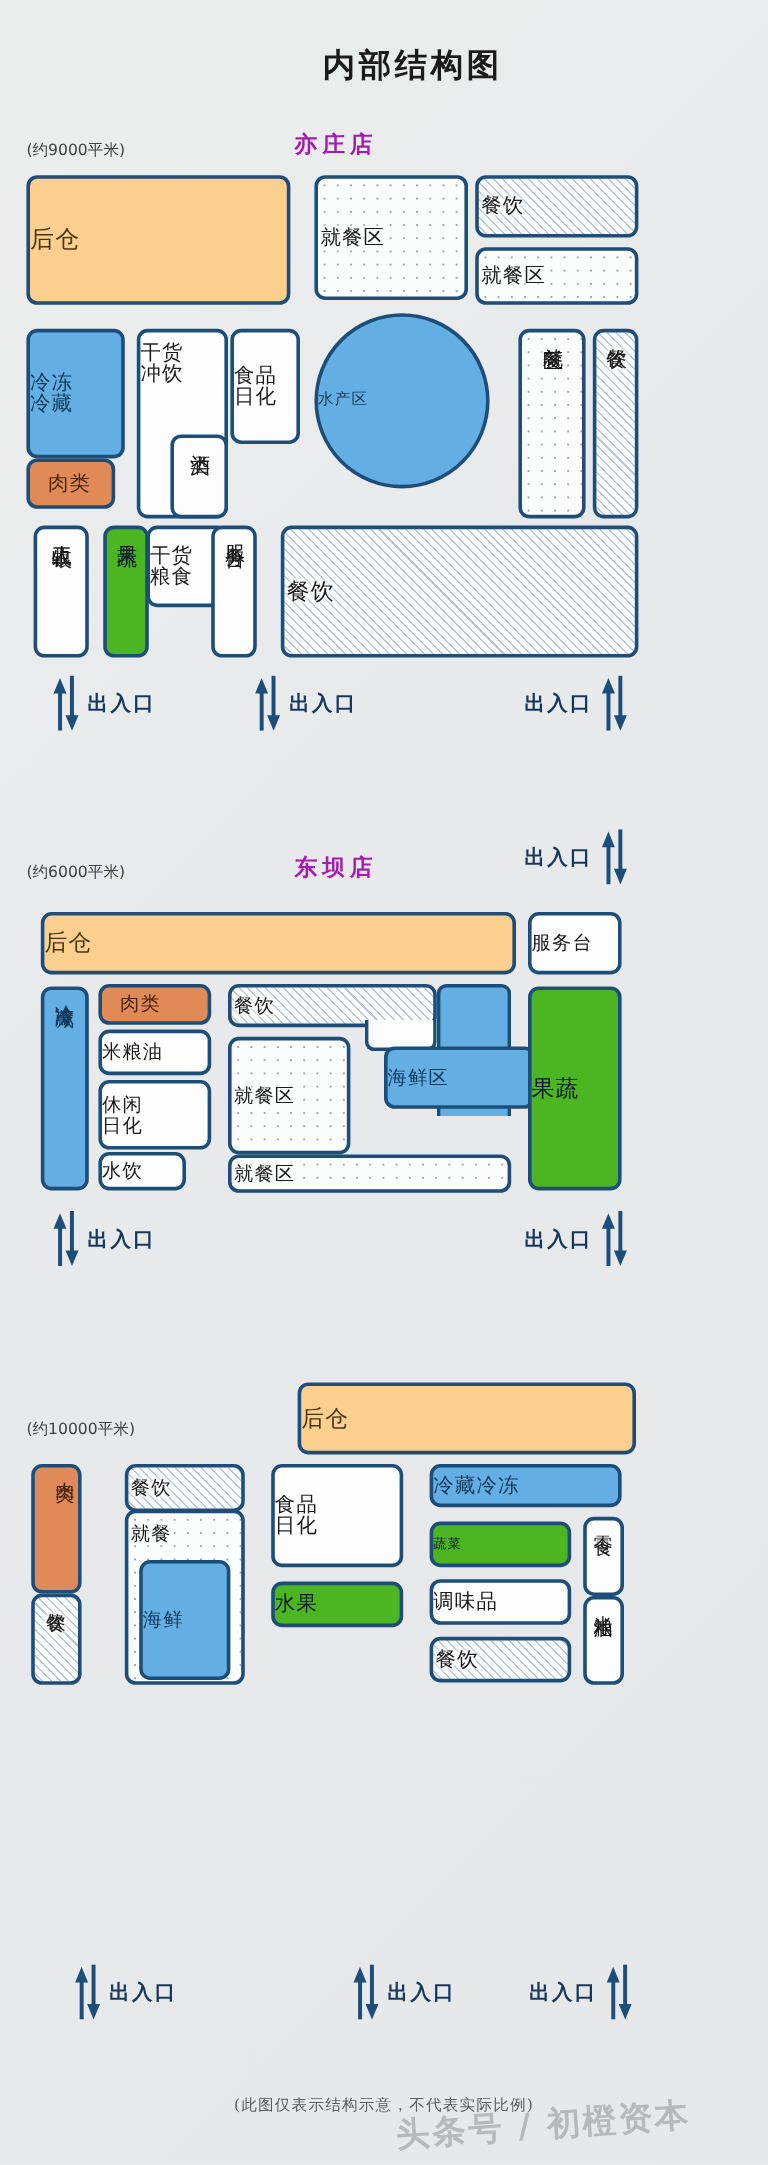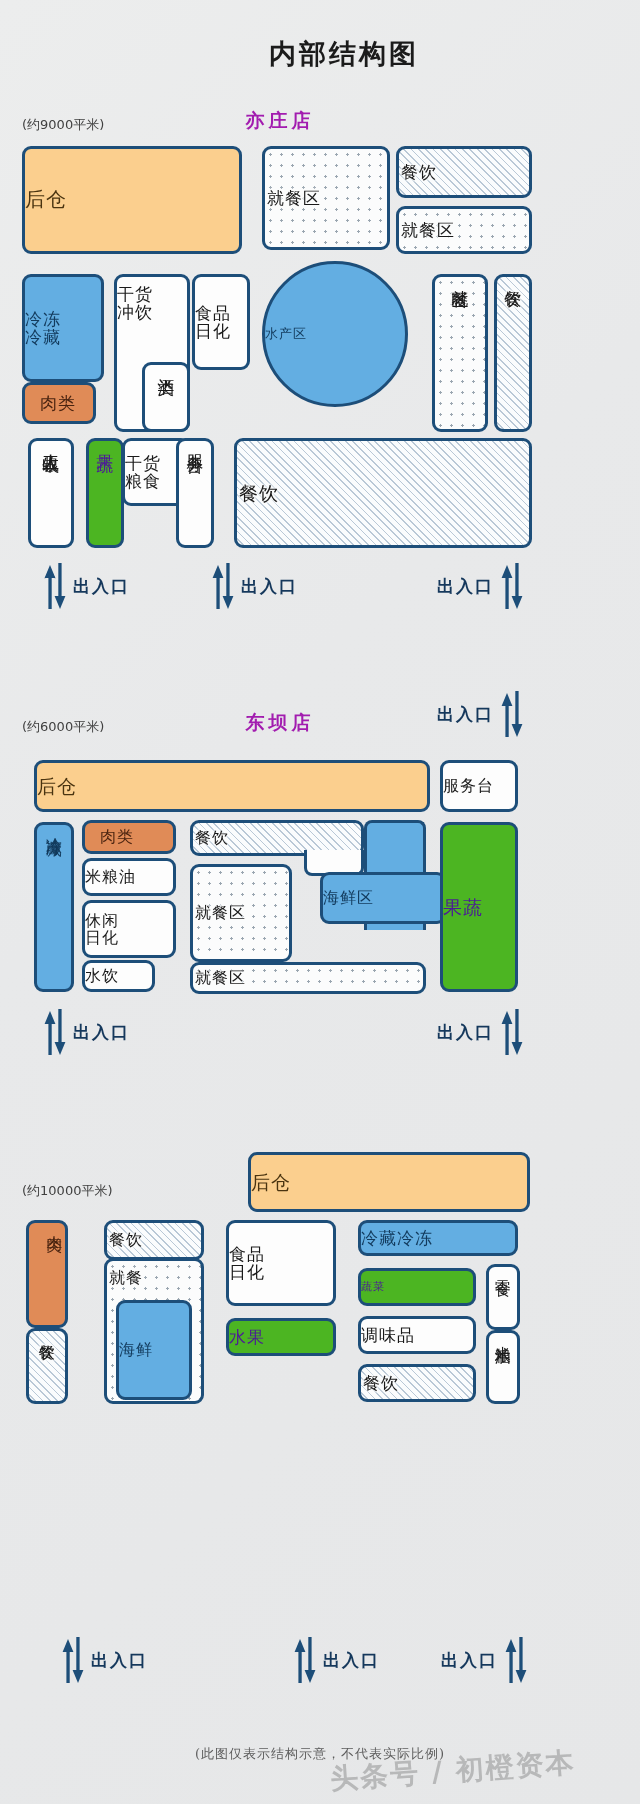--- a/index.html
+++ b/index.html
@@ -30,21 +30,21 @@
     color:#1a1a1a;
     font-size:17px;
     overflow:hidden;
   }
   .blk > span{position:relative;z-index:3;display:block;}
 
   
   .f-orange{background:#fbcf8e;color:#4a3410;}
   .f-meat{background:#e08b57;color:#4a2410;padding-left:15px;}
   .f-blue{background:#63aee2;color:#123a5c;}
-  .f-green{background:#4cb522;color:#4c1d95;}
+  .f-green{background:#4cb522;color:#0f172a;}
   .f-white{background:#fdfdfd;}
 
   
   .f-hatch{
     background-color:#fafcfd;
     background-image:repeating-linear-gradient(
         45deg,
         transparent 0px, transparent 4px,
         #b9c8d6 4px, #b9c8d6 5.2px);
     color:#1a1a1a;

